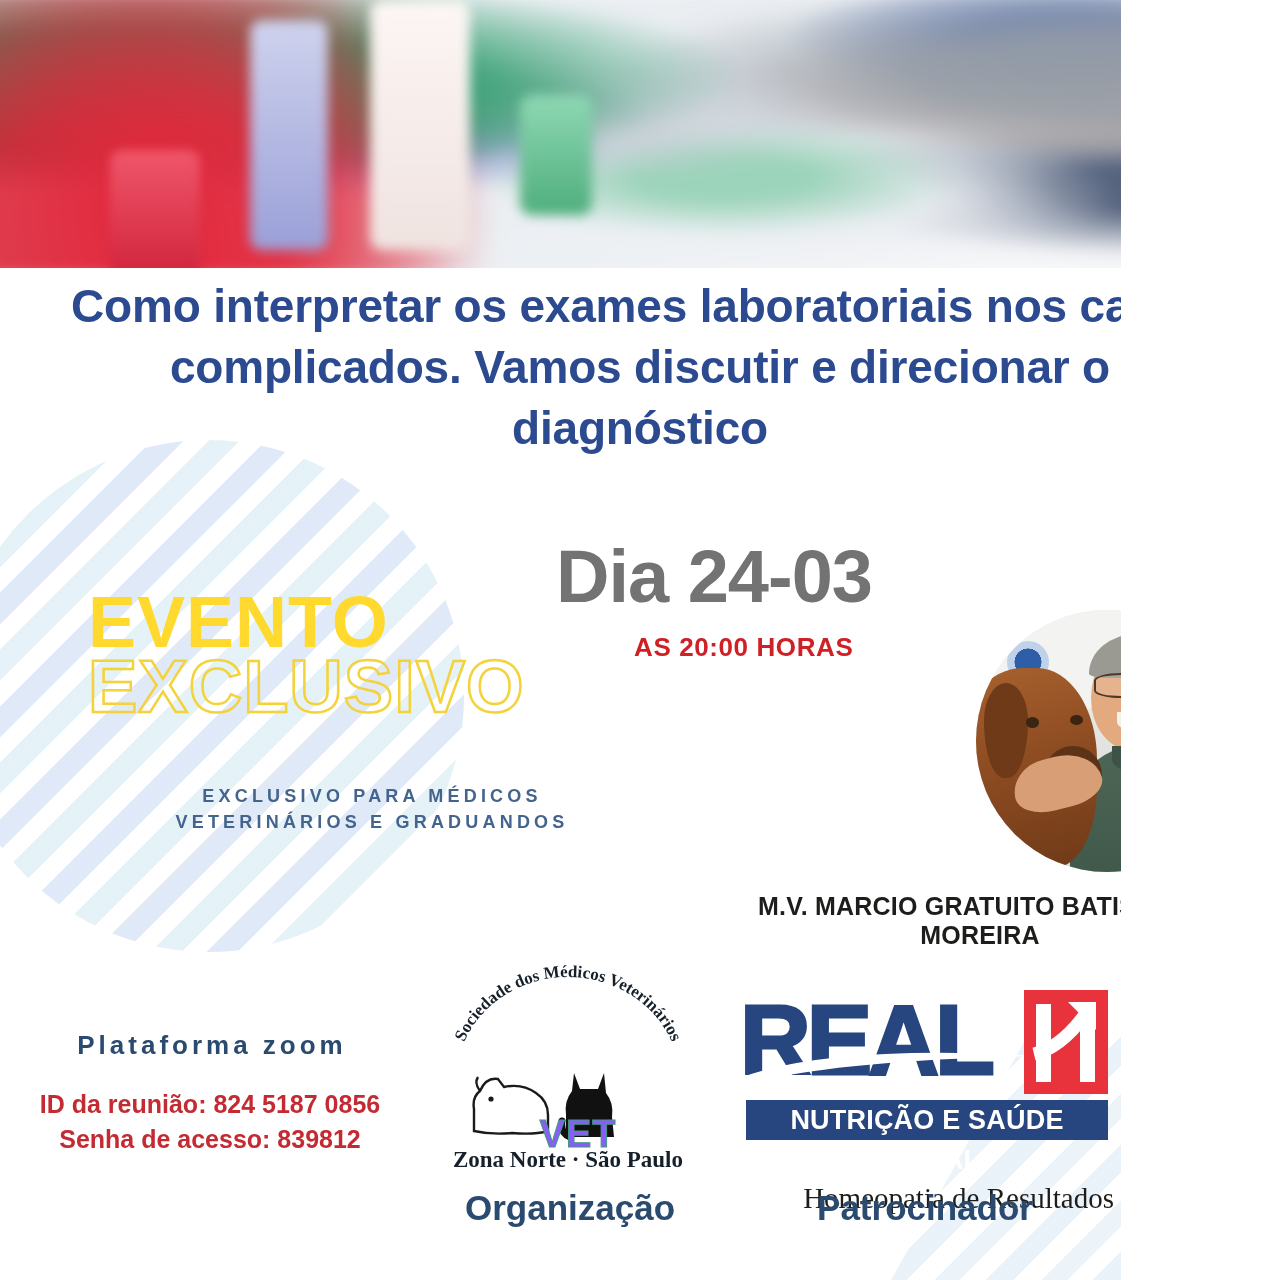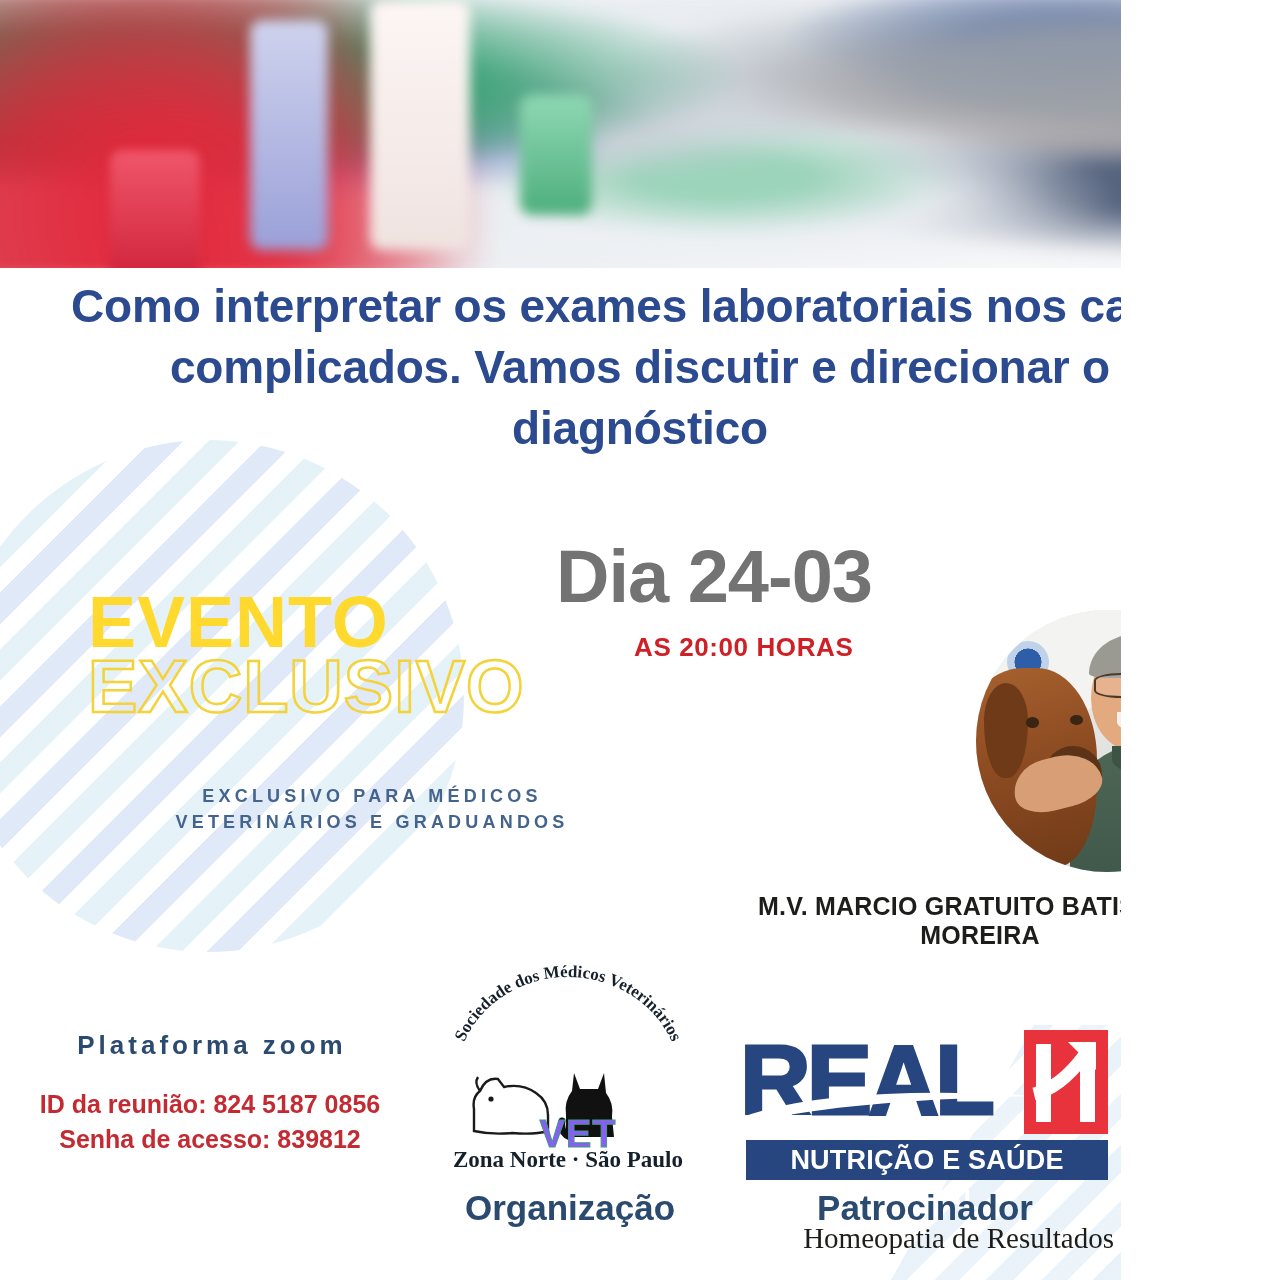--- a/index.html
+++ b/index.html
@@ -179,21 +179,21 @@
     position:absolute;left:0;top:182px;width:256px;text-align:center;
     font-size:23px;font-weight:bold;color:#16202a;
     font-family:"Liberation Serif",serif;
   }
   .org-label{
     position:absolute;left:420px;top:1188px;width:300px;text-align:center;
     color:#2b4a6f;font-weight:bold;font-size:35px;
   }
 
   
-  .realh{position:absolute;left:740px;top:1030px;width:368px;height:180px;}
+  .realh{position:absolute;left:740px;top:990px;width:368px;height:180px;}
   .rh-word{
     position:absolute;left:0;top:0;width:288px;height:100px;
     font-size:98px;font-weight:bold;color:#27467f;letter-spacing:-4px;
     line-height:100px;font-family:"Liberation Sans",sans-serif;
     -webkit-text-stroke:3px #27467f;
   }
   .rh-swoosh{position:absolute;left:0;top:52px;width:300px;height:44px;}
   .rh-hbox{position:absolute;left:284px;top:0;width:84px;height:104px;background:#e8333c;}
   .rh-h{position:absolute;left:284px;top:0;width:84px;height:104px;}
   .rh-bar{

